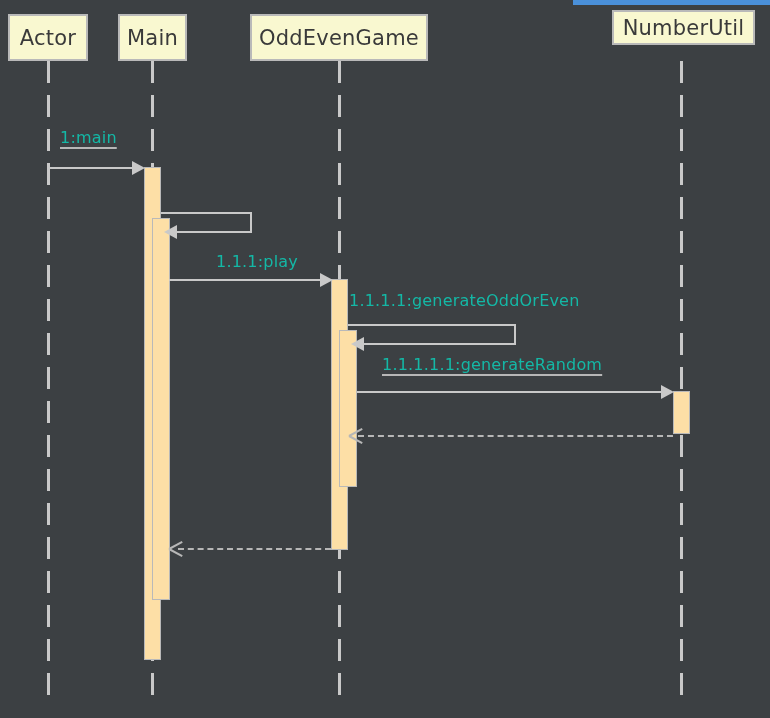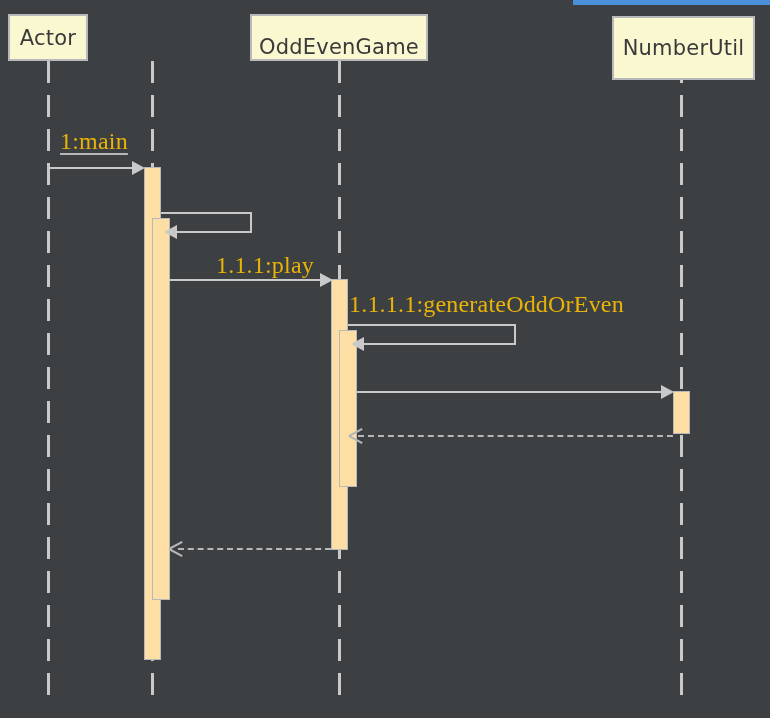--- a/index.html
+++ b/index.html
@@ -31,46 +31,48 @@
   .arrowR{position:absolute;width:0;height:0;
     border-top:7px solid transparent;border-bottom:7px solid transparent;
     border-left:13px solid #c9c9c9;}
   .arrowOpenL{position:absolute;width:14px;height:14px;}
   .arrowOpenL:before,.arrowOpenL:after{
     content:"";position:absolute;left:0;top:7px;width:15px;height:2px;
     background:#b7b7b7;transform-origin:0 50%;}
   .arrowOpenL:before{transform:rotate(-28deg);}
   .arrowOpenL:after{transform:rotate(28deg);}
   .mlabel{
-    position:absolute;color:#eab308;font-size:24px;white-space:nowrap;
+    position:absolute;color:#14b8a6;font-size:16px;white-space:nowrap;
     letter-spacing:.2px;
-    font-family:Liberation Serif, serif;
   }
   .mlabel.u{text-decoration:underline;text-underline-offset:4px;
     text-decoration-thickness:2px;text-decoration-color:#b7b7b7;}
 </style>
 </head>
 <body>
 
 <div id="stage">
 
   <div class="topbar" style="left:573px;top:0;width:197px;"></div>
 
   <div class="plifeline" style="left:47px;top:61px;height:636px;"></div>
   <div class="plifeline" style="left:151px;top:61px;height:636px;"></div>
   <div class="plifeline" style="left:338px;top:61px;height:636px;"></div>
   <div class="plifeline" style="left:680px;top:61px;height:636px;"></div>
 
   <div class="pbox" style="left:8px;top:14px;width:80px;height:47px;">
     <span>Actor</span>
   </div>
-  <div class="pbox" style="left:250px;top:14px;width:178px;height:47px;align-items:flex-end;">
+  <div class="pbox" style="left:118px;top:14px;width:69px;height:47px;">
+    <span>Main</span>
+  </div>
+  <div class="pbox" style="left:250px;top:14px;width:178px;height:47px;">
     <span>OddEvenGame</span>
   </div>
-  <div class="pbox" style="left:612px;top:16px;width:143px;height:64px;">
+  <div class="pbox" style="left:612px;top:10px;width:143px;height:35px;">
     <span>NumberUtil</span>
   </div>
 
   <div class="act" style="left:144px;top:167px;width:17px;height:493px;"></div>
   <div class="act" style="left:152px;top:218px;width:18px;height:382px;"></div>
 
   <div class="act" style="left:331px;top:279px;width:17px;height:271px;"></div>
   <div class="act" style="left:339px;top:330px;width:18px;height:157px;"></div>
 
   <div class="act" style="left:673px;top:391px;width:17px;height:43px;"></div>
@@ -87,20 +89,21 @@
   <div class="mlabel" style="left:216px;top:252px;">1.1.1:play</div>
   <div class="msgline" style="left:169px;top:279px;width:157px;"></div>
   <div class="arrowR" style="left:320px;top:273px;"></div>
 
   <div class="mlabel" style="left:349px;top:291px;">1.1.1.1:generateOddOrEven</div>
   <div class="msgline" style="left:348px;top:324px;width:168px;"></div>
   <div class="msgvert" style="left:514px;top:324px;height:21px;"></div>
   <div class="msgline" style="left:357px;top:343px;width:158px;"></div>
   <div class="arrowL" style="left:351px;top:337px;"></div>
 
+  <div class="mlabel u" style="left:382px;top:355px;">1.1.1.1.1:generateRandom</div>
   <div class="msgline" style="left:357px;top:391px;width:310px;"></div>
   <div class="arrowR" style="left:661px;top:385px;"></div>
 
   <div class="dashline" style="left:358px;top:435px;width:315px;"></div>
   <div class="arrowOpenL" style="left:349px;top:428px;"></div>
 
   <div class="dashline" style="left:178px;top:548px;width:153px;"></div>
   <div class="arrowOpenL" style="left:169px;top:541px;"></div>
 
 </div>

